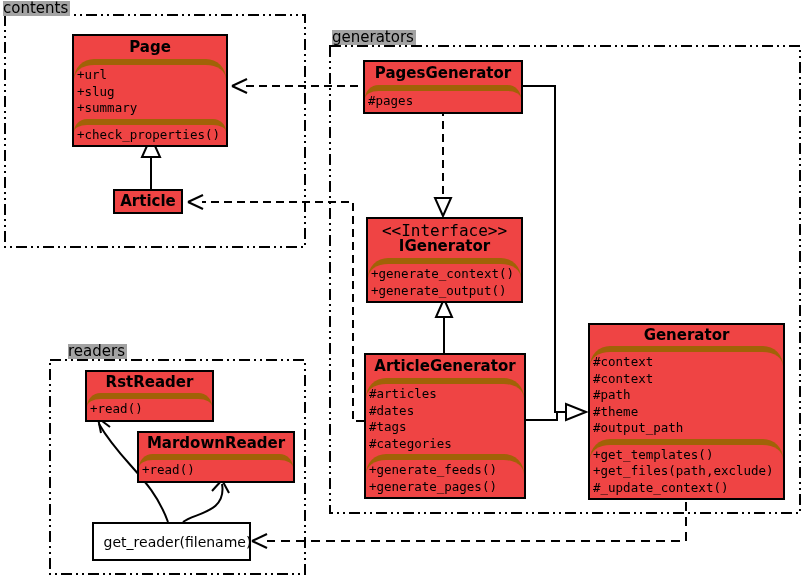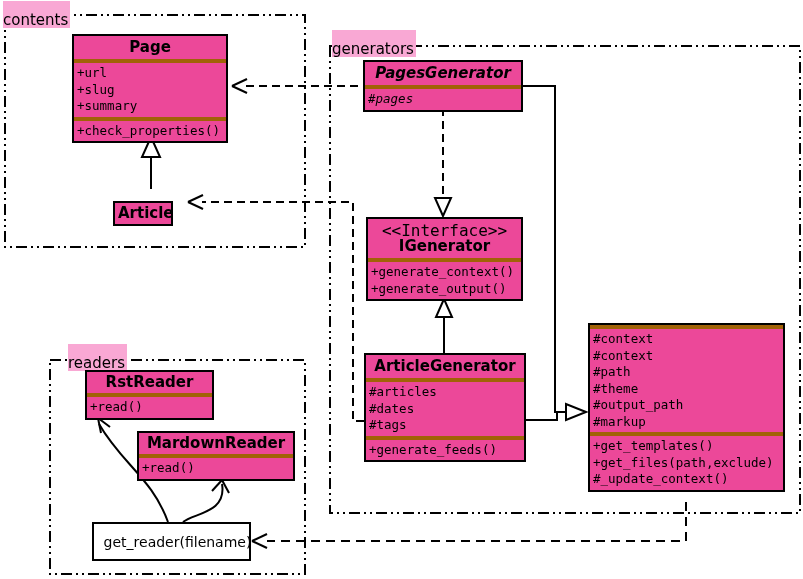--- a/index.html
+++ b/index.html
@@ -1,24 +1,24 @@
 <!DOCTYPE html>
 <html><head>
 <meta charset="utf-8">
 <style>
   html,body{margin:0;padding:0;background:#fff;}
   #canvas{position:relative;width:803px;height:579px;background:#fff;overflow:hidden;
           font-family:"DejaVu Sans",sans-serif;color:#000;}
   #wires{position:absolute;left:0;top:0;z-index:1;}
-  .pkg-label{position:absolute;z-index:2;font-size:15px;line-height:15px;background:#f9a8d4;padding:12px 2px 0 0;}
-  .cls{position:absolute;z-index:3;background:#ec4899;border:2px solid #000;box-sizing:border-box;}
+  .pkg-label{position:absolute;z-index:2;font-size:15px;line-height:15px;background:#a3a3a3;padding:0 2px 0 0;}
+  .cls{position:absolute;z-index:3;background:#ef4444;border:2px solid #000;box-sizing:border-box;}
   .cls .title{font-weight:bold;font-size:15px;text-align:center;padding:3px 4px;line-height:17px;}
   .cls .stereo{font-family:"DejaVu Sans Mono",monospace;font-weight:normal;font-size:16px;
                text-align:center;line-height:15px;padding-top:4px;}
-  .cls .compartment{border-top:4px solid #a16207;padding:2px 3px;}
+  .cls .compartment{border-top:6px solid #a16207;padding:2px 3px;border-radius:20px;}
   .member{font-family:"DejaVu Sans Mono",monospace;font-size:12.5px;line-height:16.5px;white-space:pre;}
   .plainbox{position:absolute;z-index:3;background:#fff;border:2px solid #000;box-sizing:border-box;
             display:flex;align-items:center;justify-content:center;font-size:14px;padding-left:12px;}
 </style>
 </head>
 <body>
 
 <div id="canvas">
 
   <svg id="wires" width="803" height="579" viewBox="0 0 803 579">
@@ -97,25 +97,25 @@
     <div class="compartment">
       <div class="member">+url</div>
       <div class="member">+slug</div>
       <div class="member">+summary</div>
     </div>
     <div class="compartment">
       <div class="member">+check_properties()</div>
     </div>
   </div>
 
-  <div class="cls" style="left:113px;top:201px;width:60px;">
+  <div class="cls" style="left:113px;top:189px;width:70px;">
     <div class="title" style="padding:2px 3px;">Article</div>
   </div>
 
-  <div class="cls" style="left:363px;top:60px;width:160px;font-style:italic;">
+  <div class="cls" style="left:363px;top:60px;width:160px;">
     <div class="title">PagesGenerator</div>
     <div class="compartment">
       <div class="member">#pages</div>
     </div>
   </div>
 
   <div class="cls" style="left:366px;top:217px;width:157px;">
     <div class="stereo">&lt;&lt;Interface&gt;&gt;</div>
     <div class="title" style="padding-top:0;">IGenerator</div>
     <div class="compartment">
@@ -123,34 +123,36 @@
       <div class="member">+generate_output()</div>
     </div>
   </div>
 
   <div class="cls" style="left:364px;top:353px;width:162px;">
     <div class="title">ArticleGenerator</div>
     <div class="compartment">
       <div class="member">#articles</div>
       <div class="member">#dates</div>
       <div class="member">#tags</div>
+      <div class="member">#categories</div>
     </div>
     <div class="compartment">
       <div class="member">+generate_feeds()</div>
+      <div class="member">+generate_pages()</div>
     </div>
   </div>
 
   <div class="cls" style="left:588px;top:323px;width:197px;">
+    <div class="title" style="padding:2px 4px;">Generator</div>
     <div class="compartment">
       <div class="member">#context</div>
       <div class="member">#context</div>
       <div class="member">#path</div>
       <div class="member">#theme</div>
       <div class="member">#output_path</div>
-      <div class="member">#markup</div>
     </div>
     <div class="compartment">
       <div class="member">+get_templates()</div>
       <div class="member">+get_files(path,exclude)</div>
       <div class="member">#_update_context()</div>
     </div>
   </div>
 
   <div class="cls" style="left:73px;top:370px;width:129px;margin-left:12px;">
     <div class="title" style="padding:2px 3px;">RstReader</div>

